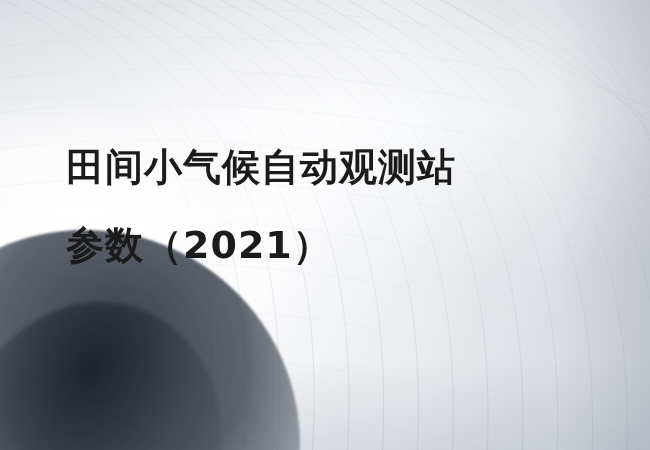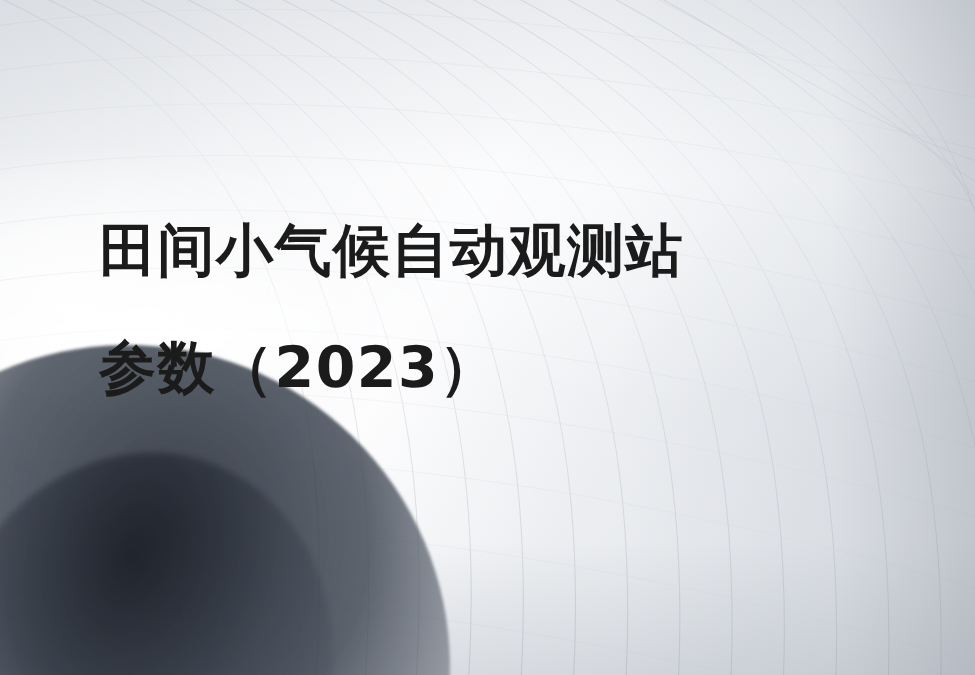--- a/index.html
+++ b/index.html
@@ -190,16 +190,16 @@
   <div class="shade-right"></div>
   <div class="shade-bottom"></div>
 
   <div class="specular"></div>
 
   <div class="swoosh-dark"></div>
   <div class="swoosh-dark2"></div>
 
   <div class="title-wrap">
     <div class="title-line">田间小气候自动观测站</div>
-    <div class="title-line">参数（2023）</div>
+    <div class="title-line">参数（2021）</div>
   </div>
 
 </div>
 
 </body></html>

